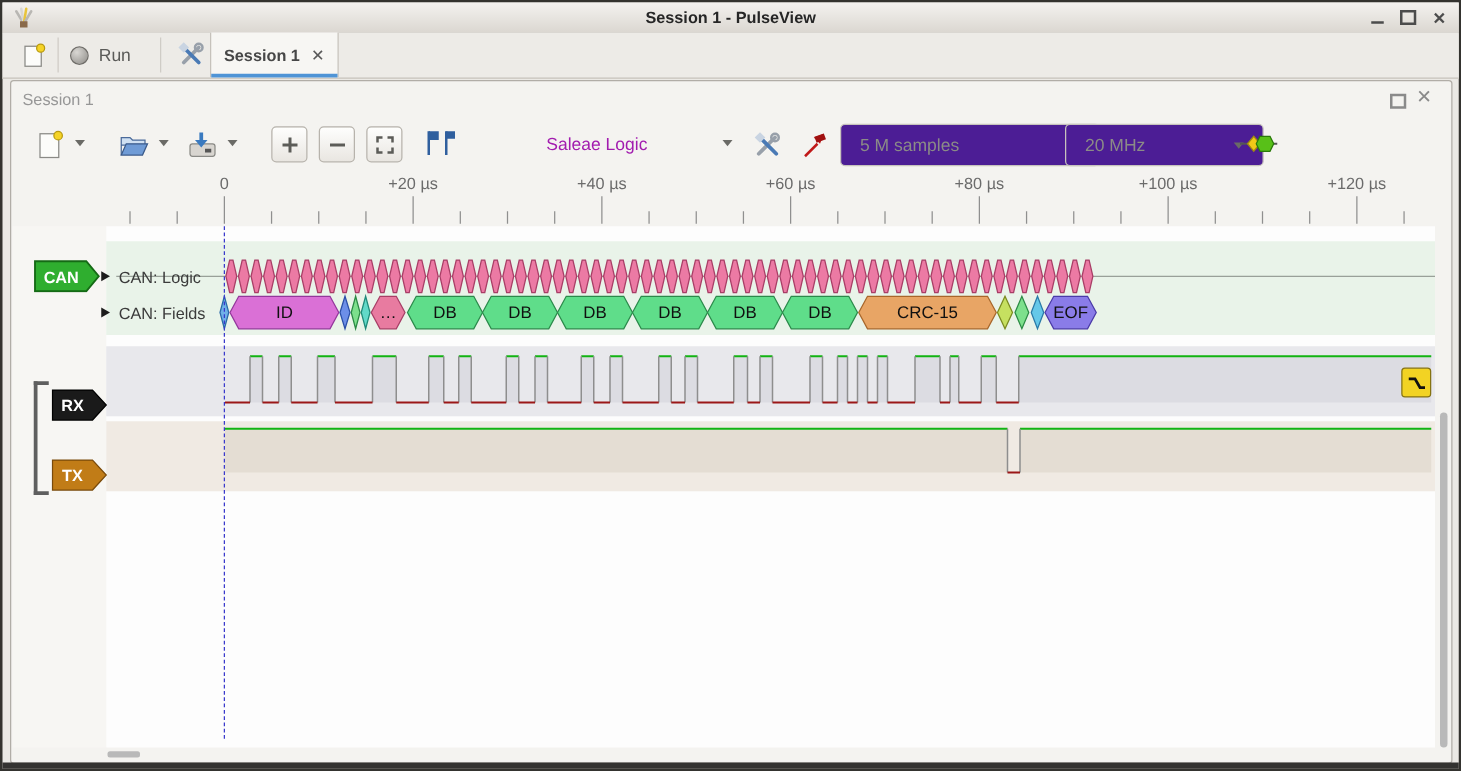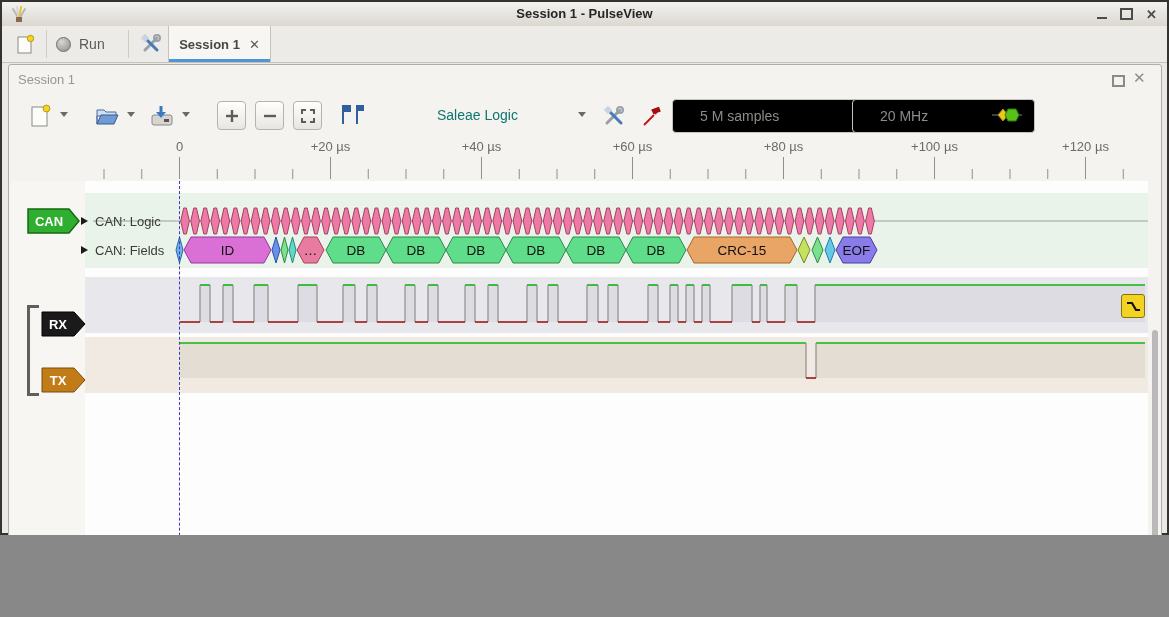--- a/index.html
+++ b/index.html
@@ -1,33 +1,33 @@
 <!DOCTYPE html>
 <html><head>
 <meta charset="utf-8">
 <style>
   html,body{margin:0;padding:0;background:#888;}
-  .window{position:relative;width:1169px;height:535px;background:#ebe9e5;
+  .window{position:relative;width:1169px;height:617px;background:#ebe9e5;
     font-family:"Liberation Sans",sans-serif;overflow:hidden;
     box-shadow:inset 0 0 0 2px #34332f;}
   
   .titlebar{position:absolute;left:2px;top:2px;width:1165px;height:24px;
     background:linear-gradient(#f4f2ef,#dbd7d1);border-bottom:1px solid #a9a49d;}
   .titlebar .title{position:absolute;left:0;right:0;top:4px;text-align:center;
     font-weight:bold;font-size:13px;color:#262626;}
   .app-logo{position:absolute;left:8px;top:3px;}
   .win-controls{position:absolute;right:10px;top:0;height:24px;display:flex;align-items:center;gap:13px;}
   .wc-min{width:10px;height:8px;border-bottom:2px solid #4c4c4c;}
   .wc-max{width:9px;height:8px;border:2px solid #4c4c4c;}
   .wc-close{font-size:13px;font-weight:bold;color:#4c4c4c;line-height:1;}
   
   .main-toolbar{position:absolute;left:2px;top:26px;width:1165px;height:36px;
     background:#edebe7;border-bottom:1px solid #c6c2bb;}
   .mtb-sep{position:absolute;top:4px;width:1px;height:28px;background:#cfccc6;}
-  .flatbtn{position:absolute;display:flex;align-items:center;justify-content:center;}
+  .flatbtn{position:absolute;display:flex;align-items:center;justify-content:flex-end;}
   .run-label{font-size:14px;color:#5a5a58;margin-left:8px;}
   .run-circle{width:13px;height:13px;border-radius:50%;
     background:radial-gradient(circle at 35% 30%,#d9d7d3,#8e8c88);border:1px solid #6e6c68;}
   .tab{position:absolute;left:166px;top:0;width:101px;height:36px;background:#f7f6f3;
     border-left:1px solid #c6c2bb;border-right:1px solid #c6c2bb;
     display:flex;align-items:center;justify-content:center;gap:9px;}
   .tab::after{content:"";position:absolute;left:0;right:0;bottom:0;height:3px;background:#4f94d6;}
   .tab-label{font-size:13px;font-weight:bold;color:#474747;}
   .tab-close{font-size:13px;color:#5a5a5a;}
   
@@ -36,23 +36,23 @@
   .sub-title{position:absolute;left:18px;top:72px;font-size:13px;color:#979797;z-index:2;}
   .sub-restore{position:absolute;left:1112px;top:75px;width:9px;height:8px;border:2px solid #8a8a8a;z-index:2;}
   .sub-close{position:absolute;left:1133px;top:70px;font-size:15px;color:#8a8a8a;z-index:2;line-height:1;}
   
   .stb{position:absolute;z-index:2;display:flex;align-items:center;justify-content:center;}
   .caret{width:0;height:0;border-left:4px solid transparent;border-right:4px solid transparent;
     border-top:5px solid #6a6a66;}
   .sqbtn{width:27px;height:27px;border:1px solid #b7b3ac;border-radius:4px;
     background:linear-gradient(#fefefd,#e9e6e1);color:#5c5c58;}
   .combo{position:absolute;z-index:2;height:32px;border:1px solid #c7c3bd;border-radius:4px;
-    background:#000000;display:flex;align-items:center;padding:0 27px;justify-content:space-between;}
+    background:#4c1d95;display:flex;align-items:center;padding:0 15px;justify-content:space-between;}
   .combo span{font-size:14px;color:#8b8b87;}
-  .devsel-label{position:absolute;z-index:2;font-size:14px;color:#0f766e;}
+  .devsel-label{position:absolute;z-index:2;font-size:14px;color:#a21caf;}
   
   .ruler-hit{position:absolute;left:10px;top:136px;width:1138px;height:45px;z-index:6;}
   .sidebar{position:absolute;left:10px;top:181px;width:75px;height:417px;background:#f7f6f3;z-index:2;}
   .plot{position:absolute;left:85px;top:181px;width:1063px;height:417px;background:#fdfdfd;z-index:2;}
   .band{position:absolute;left:85px;width:1063px;z-index:3;}
   .band-decode{top:193px;height:75px;background:#e9f3e9;}
   .band-rx{top:277px;height:56px;background:#e8e8ec;}
   .band-tx{top:337px;height:56px;background:#f0eae3;}
   #gfx{position:absolute;left:0;top:0;z-index:5;pointer-events:none;}
   .rowlabel{position:absolute;font-size:13px;color:#3b3b3b;z-index:6;}

